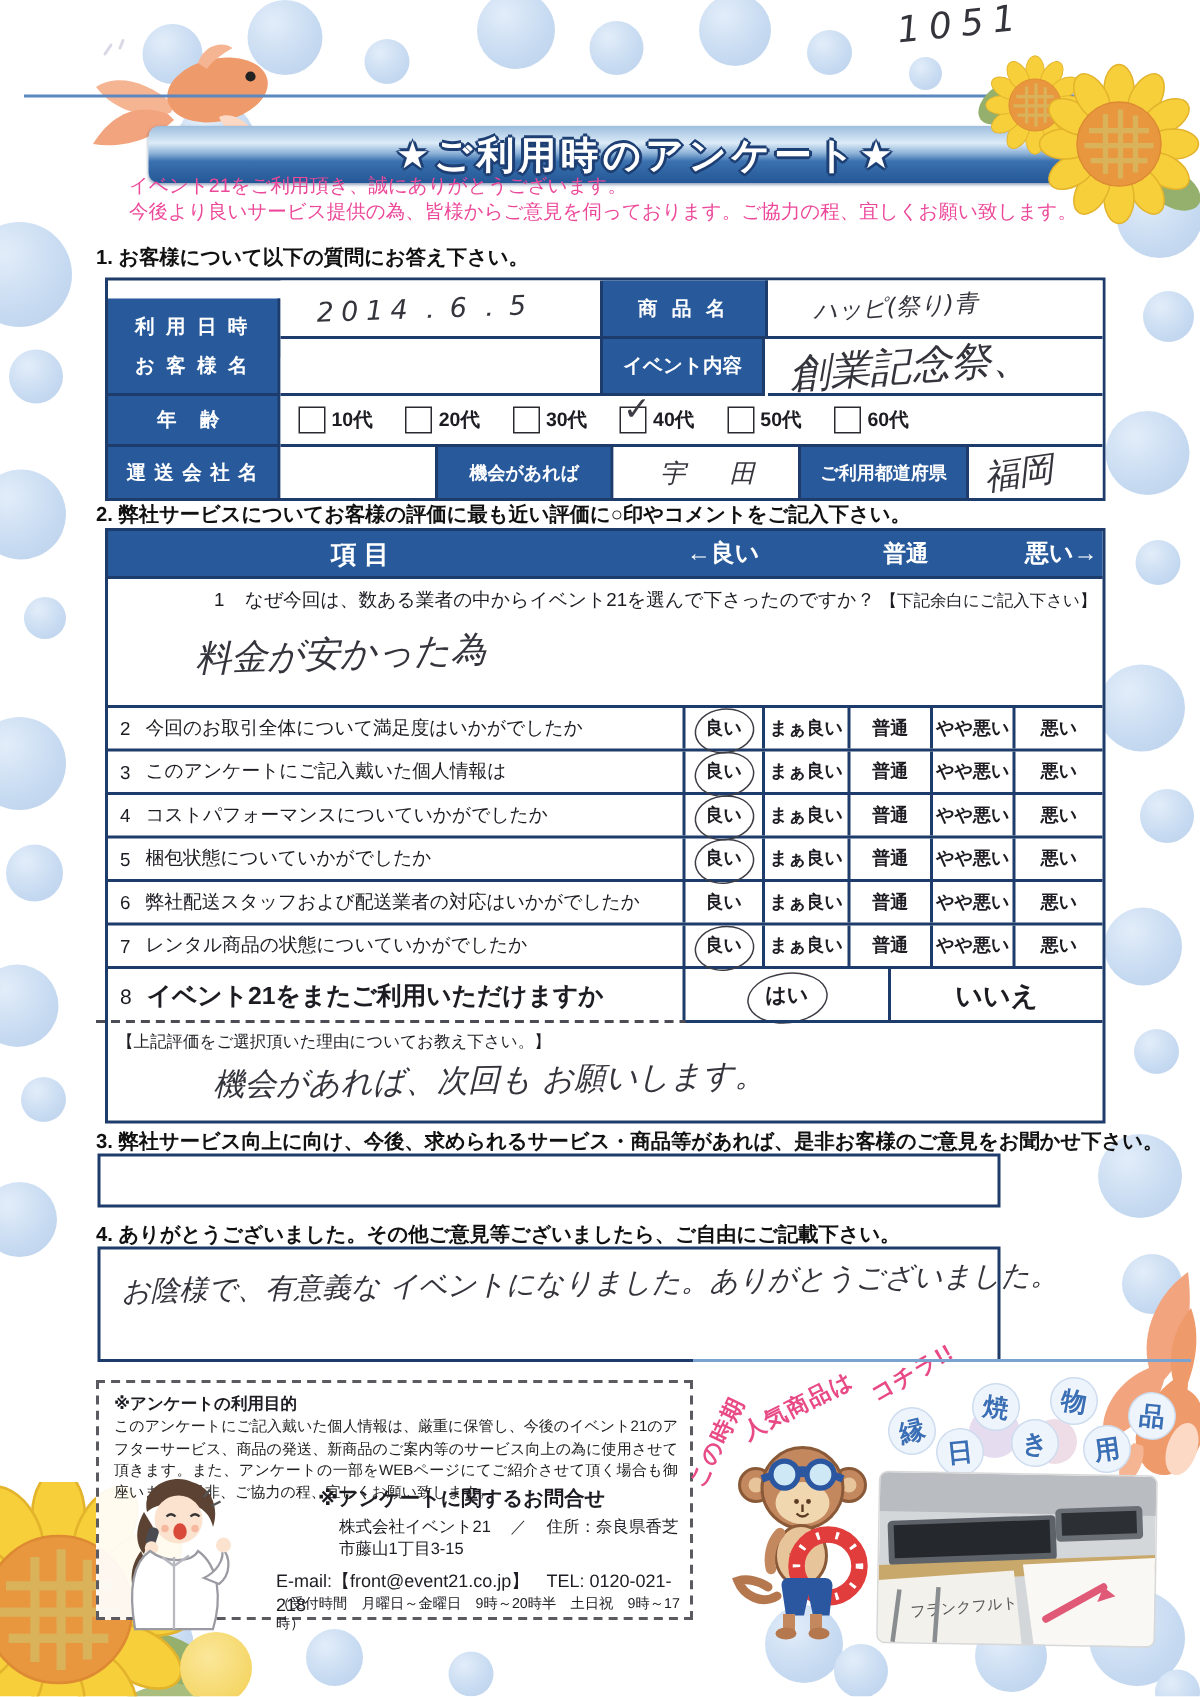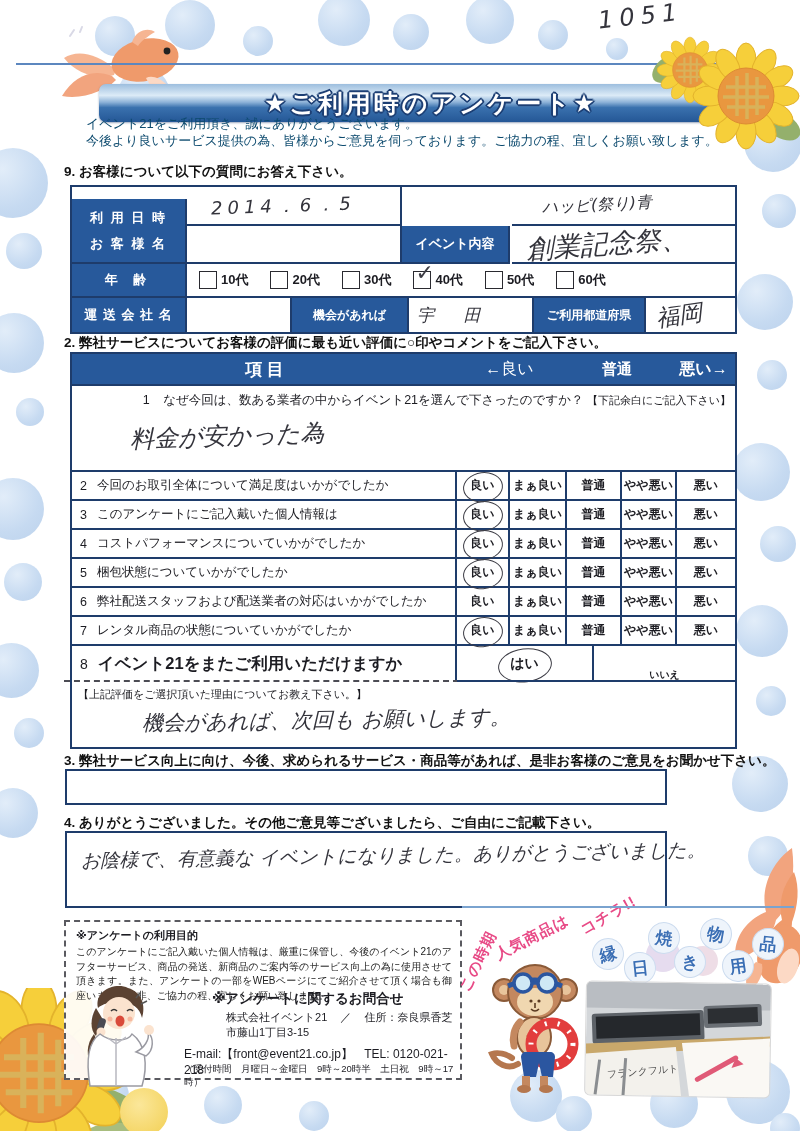--- a/index.html
+++ b/index.html
@@ -9,21 +9,21 @@
   .dot{position:absolute;border-radius:50%;
        background:radial-gradient(circle at 35% 30%,#e2edf9 0%,#c6daf1 60%,#bcd2ec 100%);}
   
   .topline{position:absolute;left:16px;top:63px;width:748px;height:2px;background:#5c87bf;}
   .banner{position:absolute;left:99px;top:84px;width:664px;height:38px;border-radius:7px;
           background:linear-gradient(180deg,#9dbede 0%,#dcebf7 30%,#8db2d8 48%,#3a71ae 62%,#245796 100%);
           box-shadow:0 1px 2px rgba(30,60,110,.45);display:flex;align-items:center;justify-content:center;}
   .banner-title{font-size:25px;font-weight:bold;color:#fff;letter-spacing:3px;
           text-shadow:-2px 0 #1d3f74,2px 0 #1d3f74,0 -2px #1d3f74,0 2px #1d3f74,
                       -1px -1px #1d3f74,1px 1px #1d3f74,1px -1px #1d3f74,-1px 1px #1d3f74;}
-  .intro{position:absolute;left:86px;top:115px;width:650px;font-size:13px;line-height:17px;color:#0c4a6e;}
+  .intro{position:absolute;left:86px;top:115px;width:650px;font-size:13px;line-height:17px;color:#ec4899;}
   .sec-head{position:absolute;font-size:13.5px;font-weight:bold;color:#111;}
   
   .hw{font-family:"DejaVu Sans",sans-serif;font-style:italic;color:#34343c;}
   
   #t1{position:absolute;left:70px;top:185px;width:663px;height:145px;border:2px solid #1e3c6b;background:#fff;}
   .t1c{position:absolute;box-sizing:border-box;border-right:2px solid #1e3c6b;border-bottom:2px solid #1e3c6b;}
   .lbl{background:#27599b;color:#fff;font-weight:bold;display:flex;align-items:center;justify-content:center;font-size:13px;}
   .val{background:#fff;display:flex;align-items:center;}
   .agebox{display:flex;align-items:center;margin-right:22px;}
   .cb{position:relative;width:16px;height:16px;border:1.6px solid #2a2a30;background:#fff;margin-right:4px;flex:none;}
@@ -170,27 +170,28 @@
     <g transform="translate(104,72)">
         <use href="#flower"></use>
       </g>
   </svg>
 
   <div class="intro">
     <div>イベント21をご利用頂き、誠にありがとうございます。</div>
     <div>今後より良いサービス提供の為、皆様からご意見を伺っております。ご協力の程、宜しくお願い致します。</div>
   </div>
 
-  <div class="sec-head" style="left:64px;top:163px;">9. お客様について以下の質問にお答え下さい。</div>
+  <div class="sec-head" style="left:64px;top:163px;">1. お客様について以下の質問にお答え下さい。</div>
 
   <div id="t1">
     <div class="t1c lbl" style="left:0;top:12px;width:115px;height:39px;letter-spacing:2px;">利 用 日 時</div>
     <div class="t1c val" style="left:115px;top:0;width:215px;height:39px;">
       <span class="hw" style="font-size:18px;letter-spacing:5px;margin-left:24px;transform:rotate(-2deg);">2014．6．5</span>
     </div>
+    <div class="t1c lbl" style="left:330px;top:0;width:110px;height:39px;letter-spacing:3px;">商 品 名</div>
     <div class="t1c val" style="left:440px;top:0;width:223px;height:39px;border-right:none;">
       <span class="hw" style="font-size:16px;margin-left:30px;transform:rotate(-3deg);">ハッピ(祭り)青</span>
     </div>
 
     <div class="t1c lbl" style="left:0;top:39px;width:115px;height:38px;letter-spacing:2px;">お 客 様 名</div>
     <div class="t1c val" style="left:115px;top:39px;width:215px;height:38px;">
       <span class="hw"></span>
     </div>
     <div class="t1c lbl" style="left:330px;top:39px;width:108px;height:38px;">イベント内容</div>
     <div class="t1c val" style="left:440px;top:39px;width:223px;height:38px;border-right:none;overflow:visible;">
@@ -226,34 +227,34 @@
           <span class="albl">60代</span>
         </div>
       </div>
 
     <div class="t1c lbl" style="left:0;top:111px;width:115px;height:34px;border-bottom:none;letter-spacing:1px;">運 送 会 社 名</div>
     <div class="t1c val" style="left:115px;top:111px;width:105px;height:34px;border-bottom:none;">
       <span class="hw"></span>
     </div>
     <div class="t1c lbl" style="left:220px;top:111px;width:117px;height:34px;border-bottom:none;font-size:12px;">機会があれば</div>
     <div class="t1c val" style="left:337px;top:111px;width:125px;height:34px;border-bottom:none;">
-      <span class="hw" style="font-size:17px;letter-spacing:12px;margin-left:8px;">宇 田</span>
+      <span class="hw" style="font-size:17px;letter-spacing:12px;margin-left:31px;">宇 田</span>
     </div>
     <div class="t1c lbl" style="left:462px;top:111px;width:112px;height:34px;border-bottom:none;font-size:12px;">ご利用都道府県</div>
     <div class="t1c val" style="left:574px;top:111px;width:89px;height:34px;border:none;overflow:visible;">
       <span class="hw" style="font-size:23px;margin-left:10px;transform:rotate(-8deg);">福岡</span>
     </div>
   </div>
 
   <div class="sec-head" style="left:64px;top:334px;">2. 弊社サービスについてお客様の評価に最も近い評価に○印やコメントをご記入下さい。</div>
 
   <div id="t2">
-    <div class="t2row t2hdr" style="top:0;height:32px;">
+    <div class="t2row t2hdr" style="top:0;height:32px;gap:28px;">
       <span style="width:385px;text-align:center;font-size:17px;font-weight:bold;">項 目</span>
-      <span style="width:105px;text-align:center;font-size:16px;font-weight:normal;">←良い</span>
+      <span style="width:105px;text-align:center;font-size:16px;font-weight:bold;">←良い</span>
       <span style="width:110px;text-align:center;font-size:15px;font-weight:bold;">普通</span>
       <span style="width:63px;text-align:center;font-size:16px;font-weight:bold;">悪い→</span>
     </div>
 
     <div class="t2row" style="top:32px;height:86px;">
       <div style="padding:6px 4px 0 8px;font-size:12.5px;text-align:right;">
         <span class="qnum">1</span>
         <span>なぜ今回は、数ある業者の中からイベント21を選んで下さったのですか？</span>
         <span style="font-size:11px;">【下記余白にご記入下さい】</span>
       </div>
@@ -394,21 +395,21 @@
 
     <div class="t2row" style="top:292px;height:36px;border-bottom:none;">
       <div class="qcell" style="font-size:16.5px;font-weight:bold;">
         <span class="qnum" style="font-weight:normal;font-size:14px;">8</span>
         <span>イベント21をまたご利用いただけますか</span>
       </div>
       <div class="opt" id="q8yes" style="left:385px;width:137px;font-size:14px;">
           <span>はい</span>
           <span class="circle big"></span>
         </div>
-      <div class="opt" style="left:522px;width:141px;border-right:none;font-size:10px;align-items:flex-end;">
+      <div class="opt" style="left:522px;width:141px;border-right:none;font-size:18px;">
           <span>いいえ</span>
         </div>
     </div>
     <div class="dash-seg" style="left:-8px;top:326px;width:395px;border-top:2.5px dashed #4c4c54;"></div>
     <div class="dash-seg" style="left:385px;top:326px;width:278px;border-top:2px solid #1e3c6b;"></div>
 
     <div class="t2row" style="top:328px;height:65px;border-bottom:none;">
       <div style="padding:5px 0 0 6px;font-size:11px;">【上記評価をご選択頂いた理由についてお教え下さい。】</div>
       <div class="hw" style="position:absolute;left:70px;top:24px;font-size:21px;transform:rotate(-1deg);">機会があれば、次回も お願いします。</div>
     </div>

